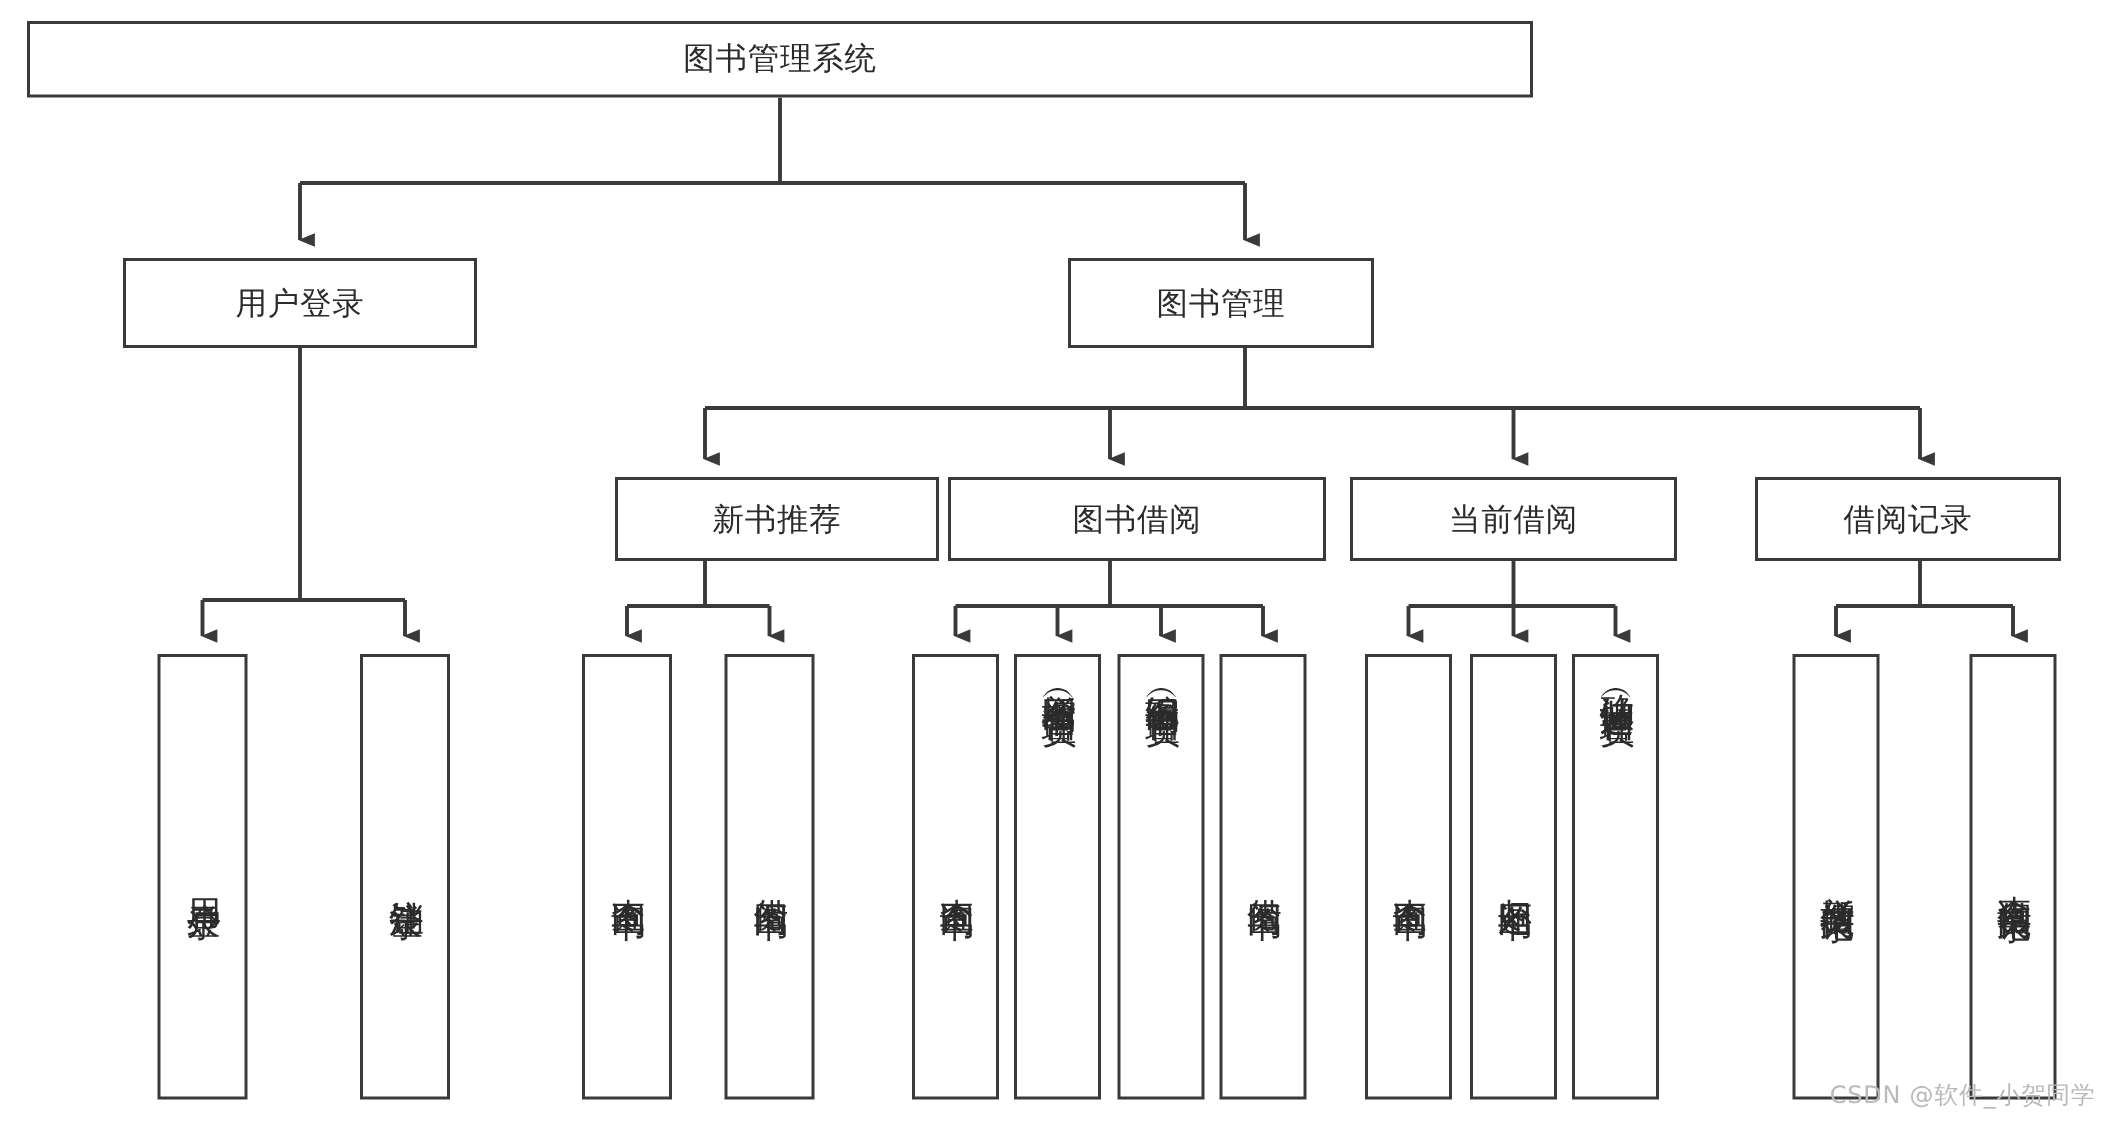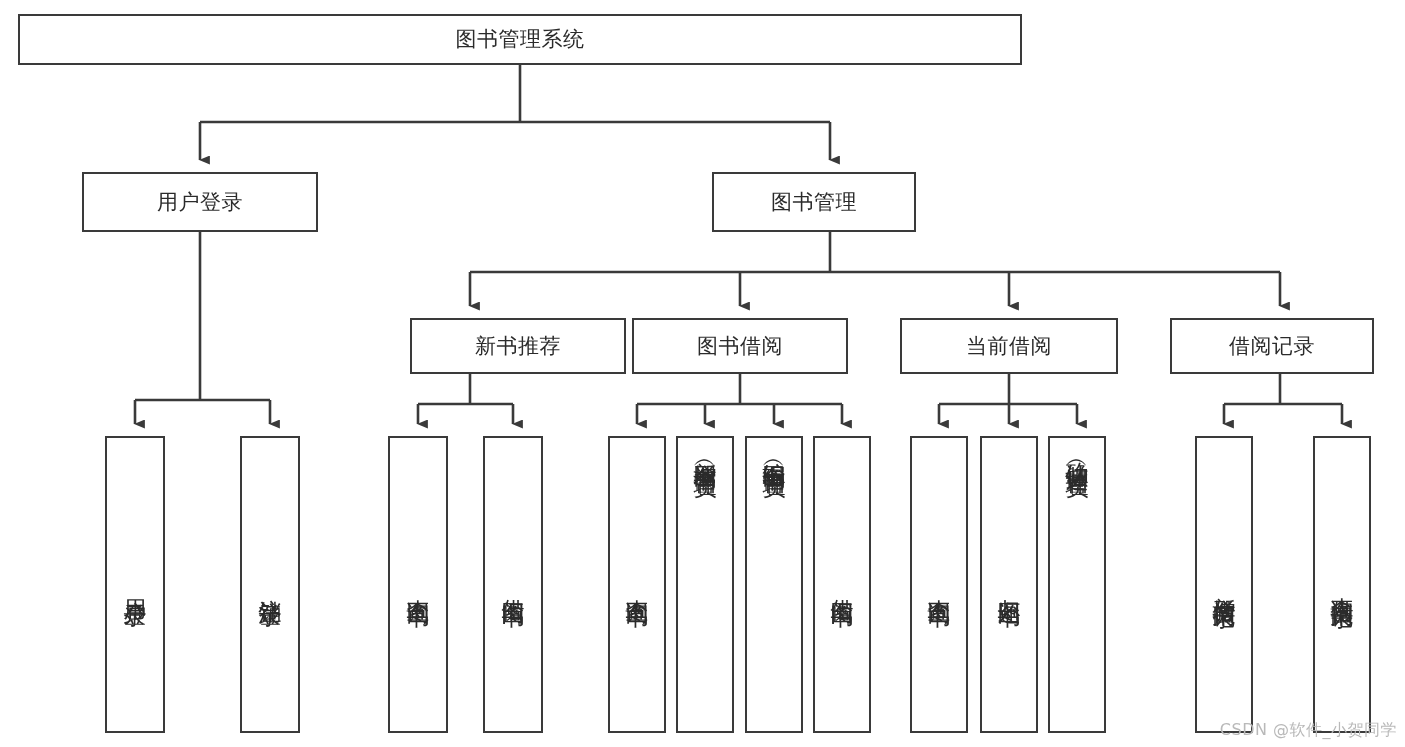--- a/index.html
+++ b/index.html
@@ -136,21 +136,21 @@
   <div class="node horiz" id="node-l2-0" style="left: 82px; top: 172px; width: 236px; height: 60px;">
     <span class="lbl">用户登录</span>
   </div>
   <div class="node horiz" id="node-l2-1" style="left: 712px; top: 172px; width: 204px; height: 60px;">
     <span class="lbl">图书管理</span>
   </div>
 
   <div class="node horiz" id="node-l3-0" style="left: 362px; top: 318px; width: 216px; height: 56px; margin-left: 48px;">
     <span class="lbl">新书推荐</span>
   </div>
-  <div class="node horiz" id="node-l3-1" style="left: 632px; top: 318px; width: 216px; height: 56px; text-align: right;">
+  <div class="node horiz" id="node-l3-1" style="left: 632px; top: 318px; width: 252px; height: 56px; text-align: right;">
     <span class="lbl">图书借阅</span>
   </div>
   <div class="node horiz" id="node-l3-2" style="left: 900px; top: 318px; width: 218px; height: 56px; justify-content: center;">
     <span class="lbl">当前借阅</span>
   </div>
   <div class="node horiz" id="node-l3-3" style="left: 1170px; top: 318px; width: 204px; height: 56px;">
     <span class="lbl">借阅记录</span>
   </div>
 
   <div class="node vert mid" id="node-leaf-0" style="left: 105px; top: 436px; width: 60px; height: 297px;">

